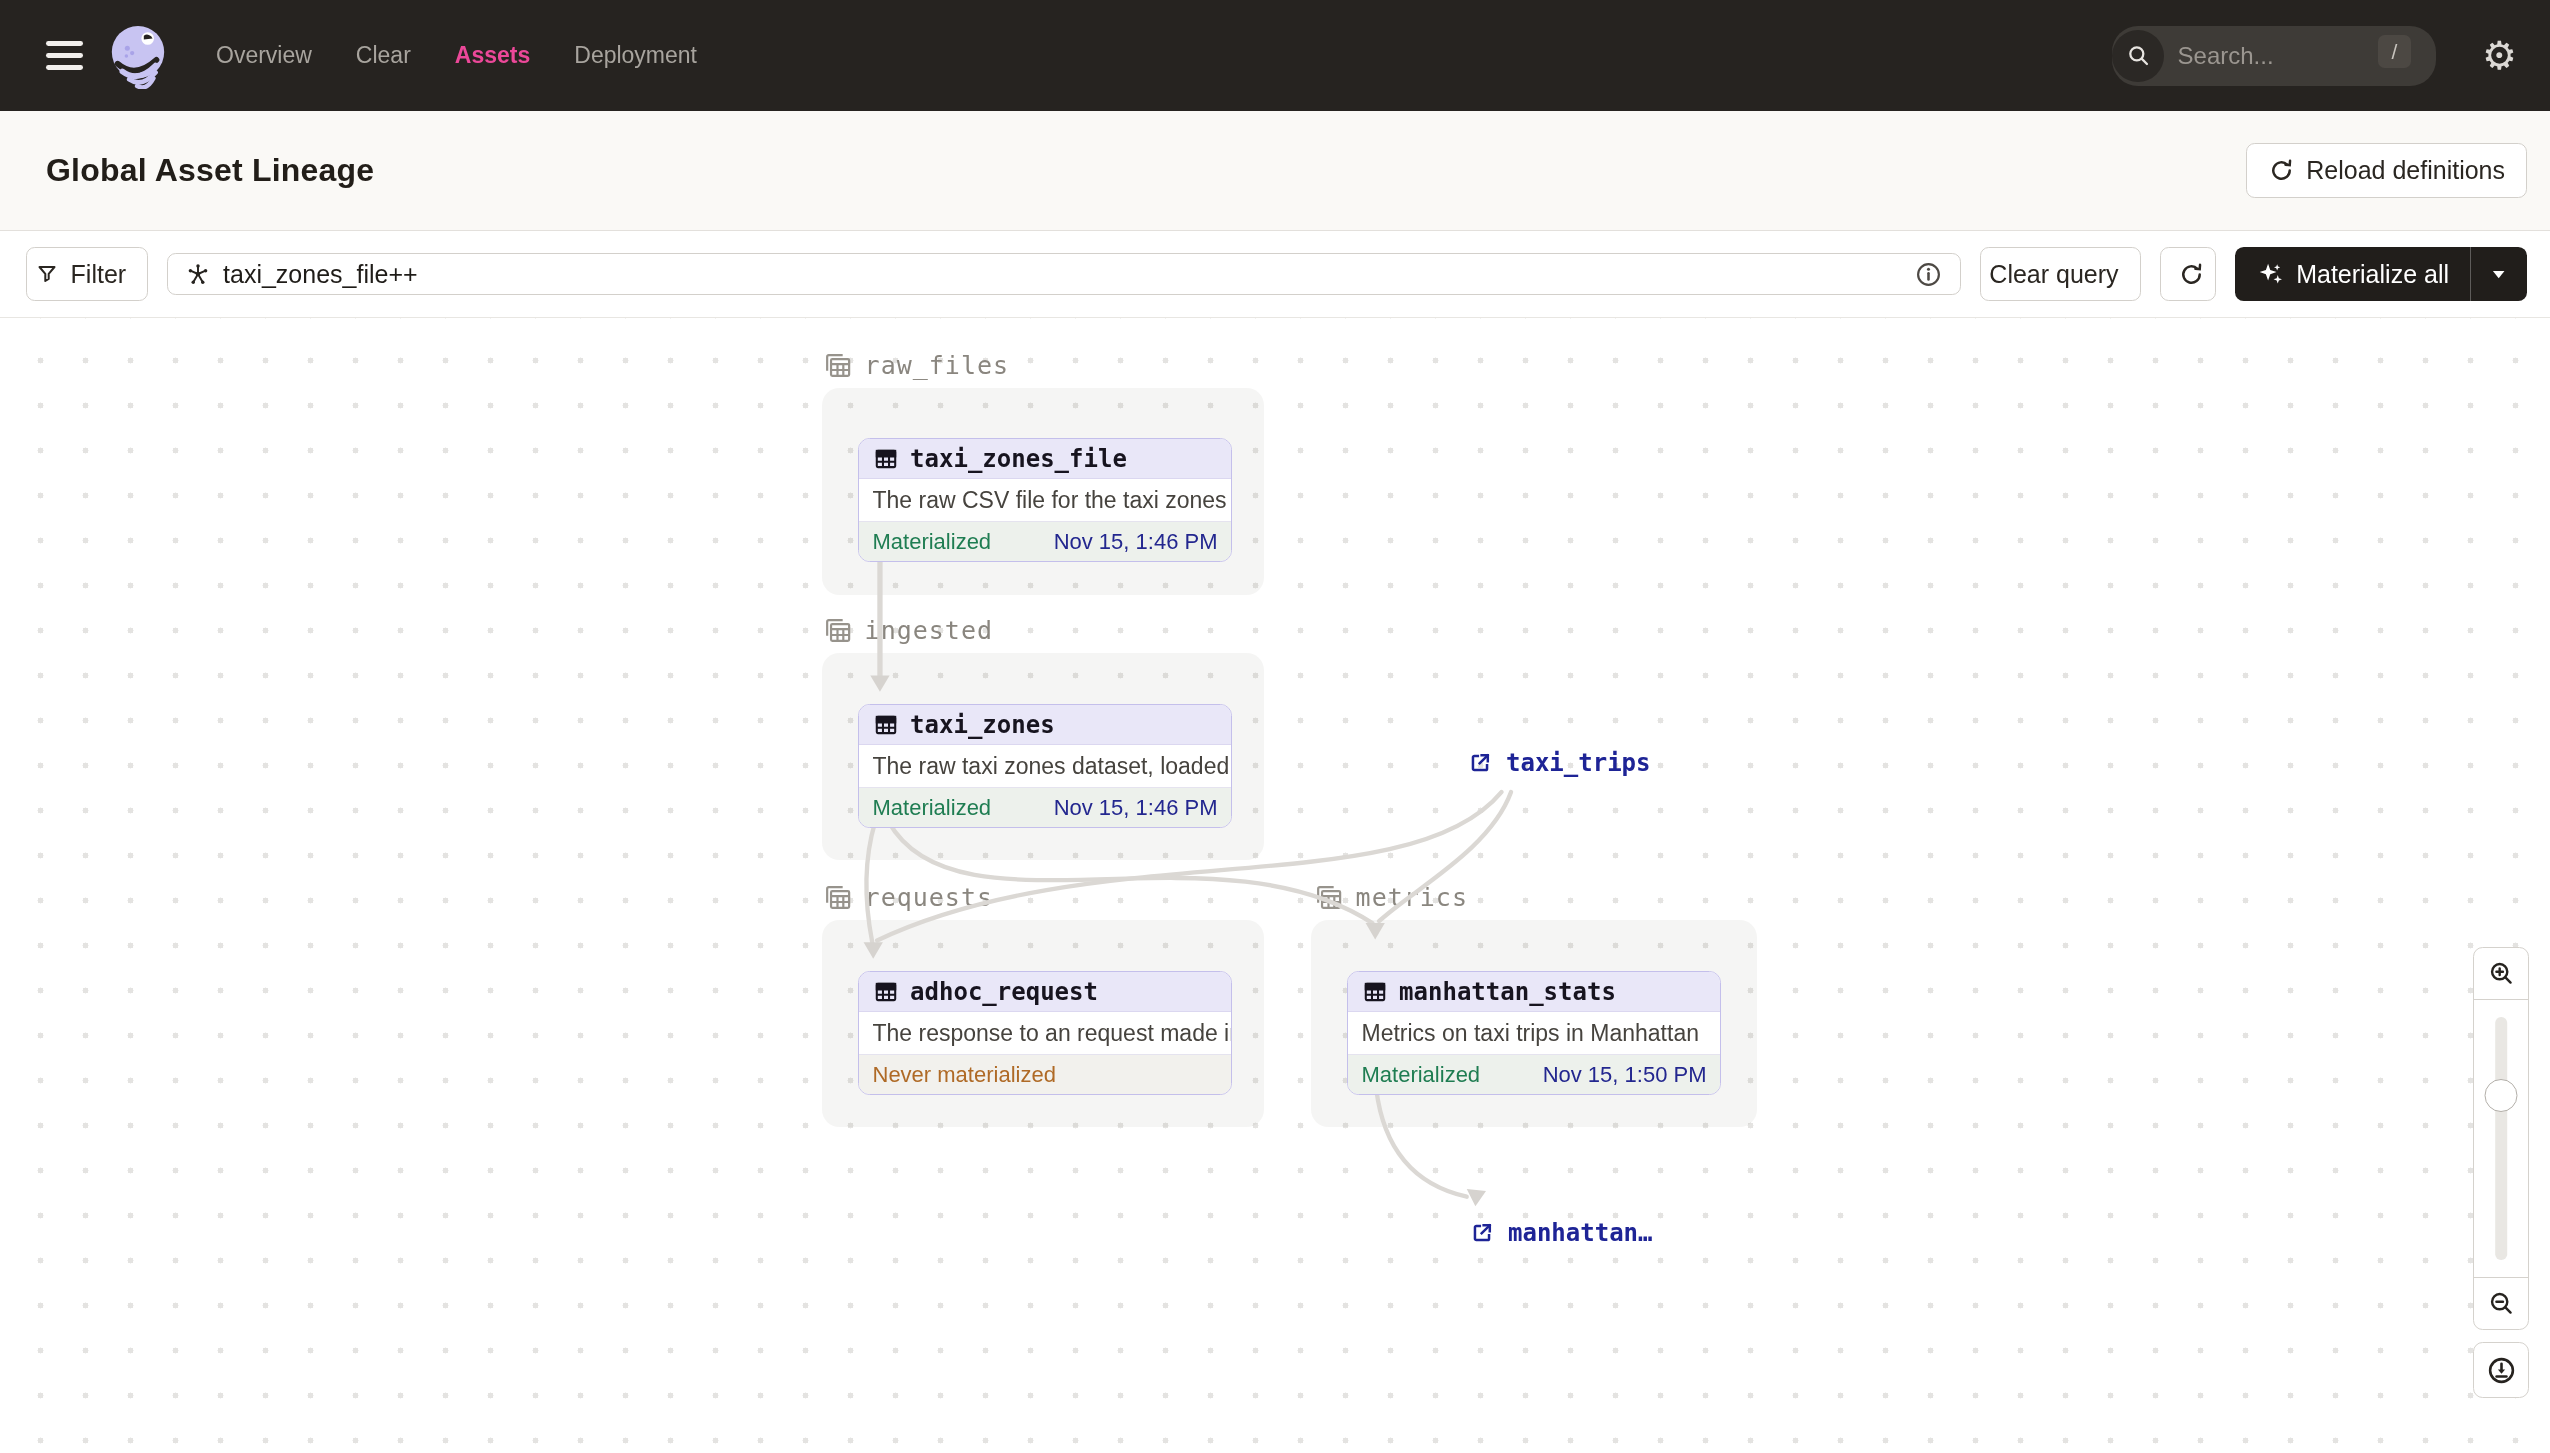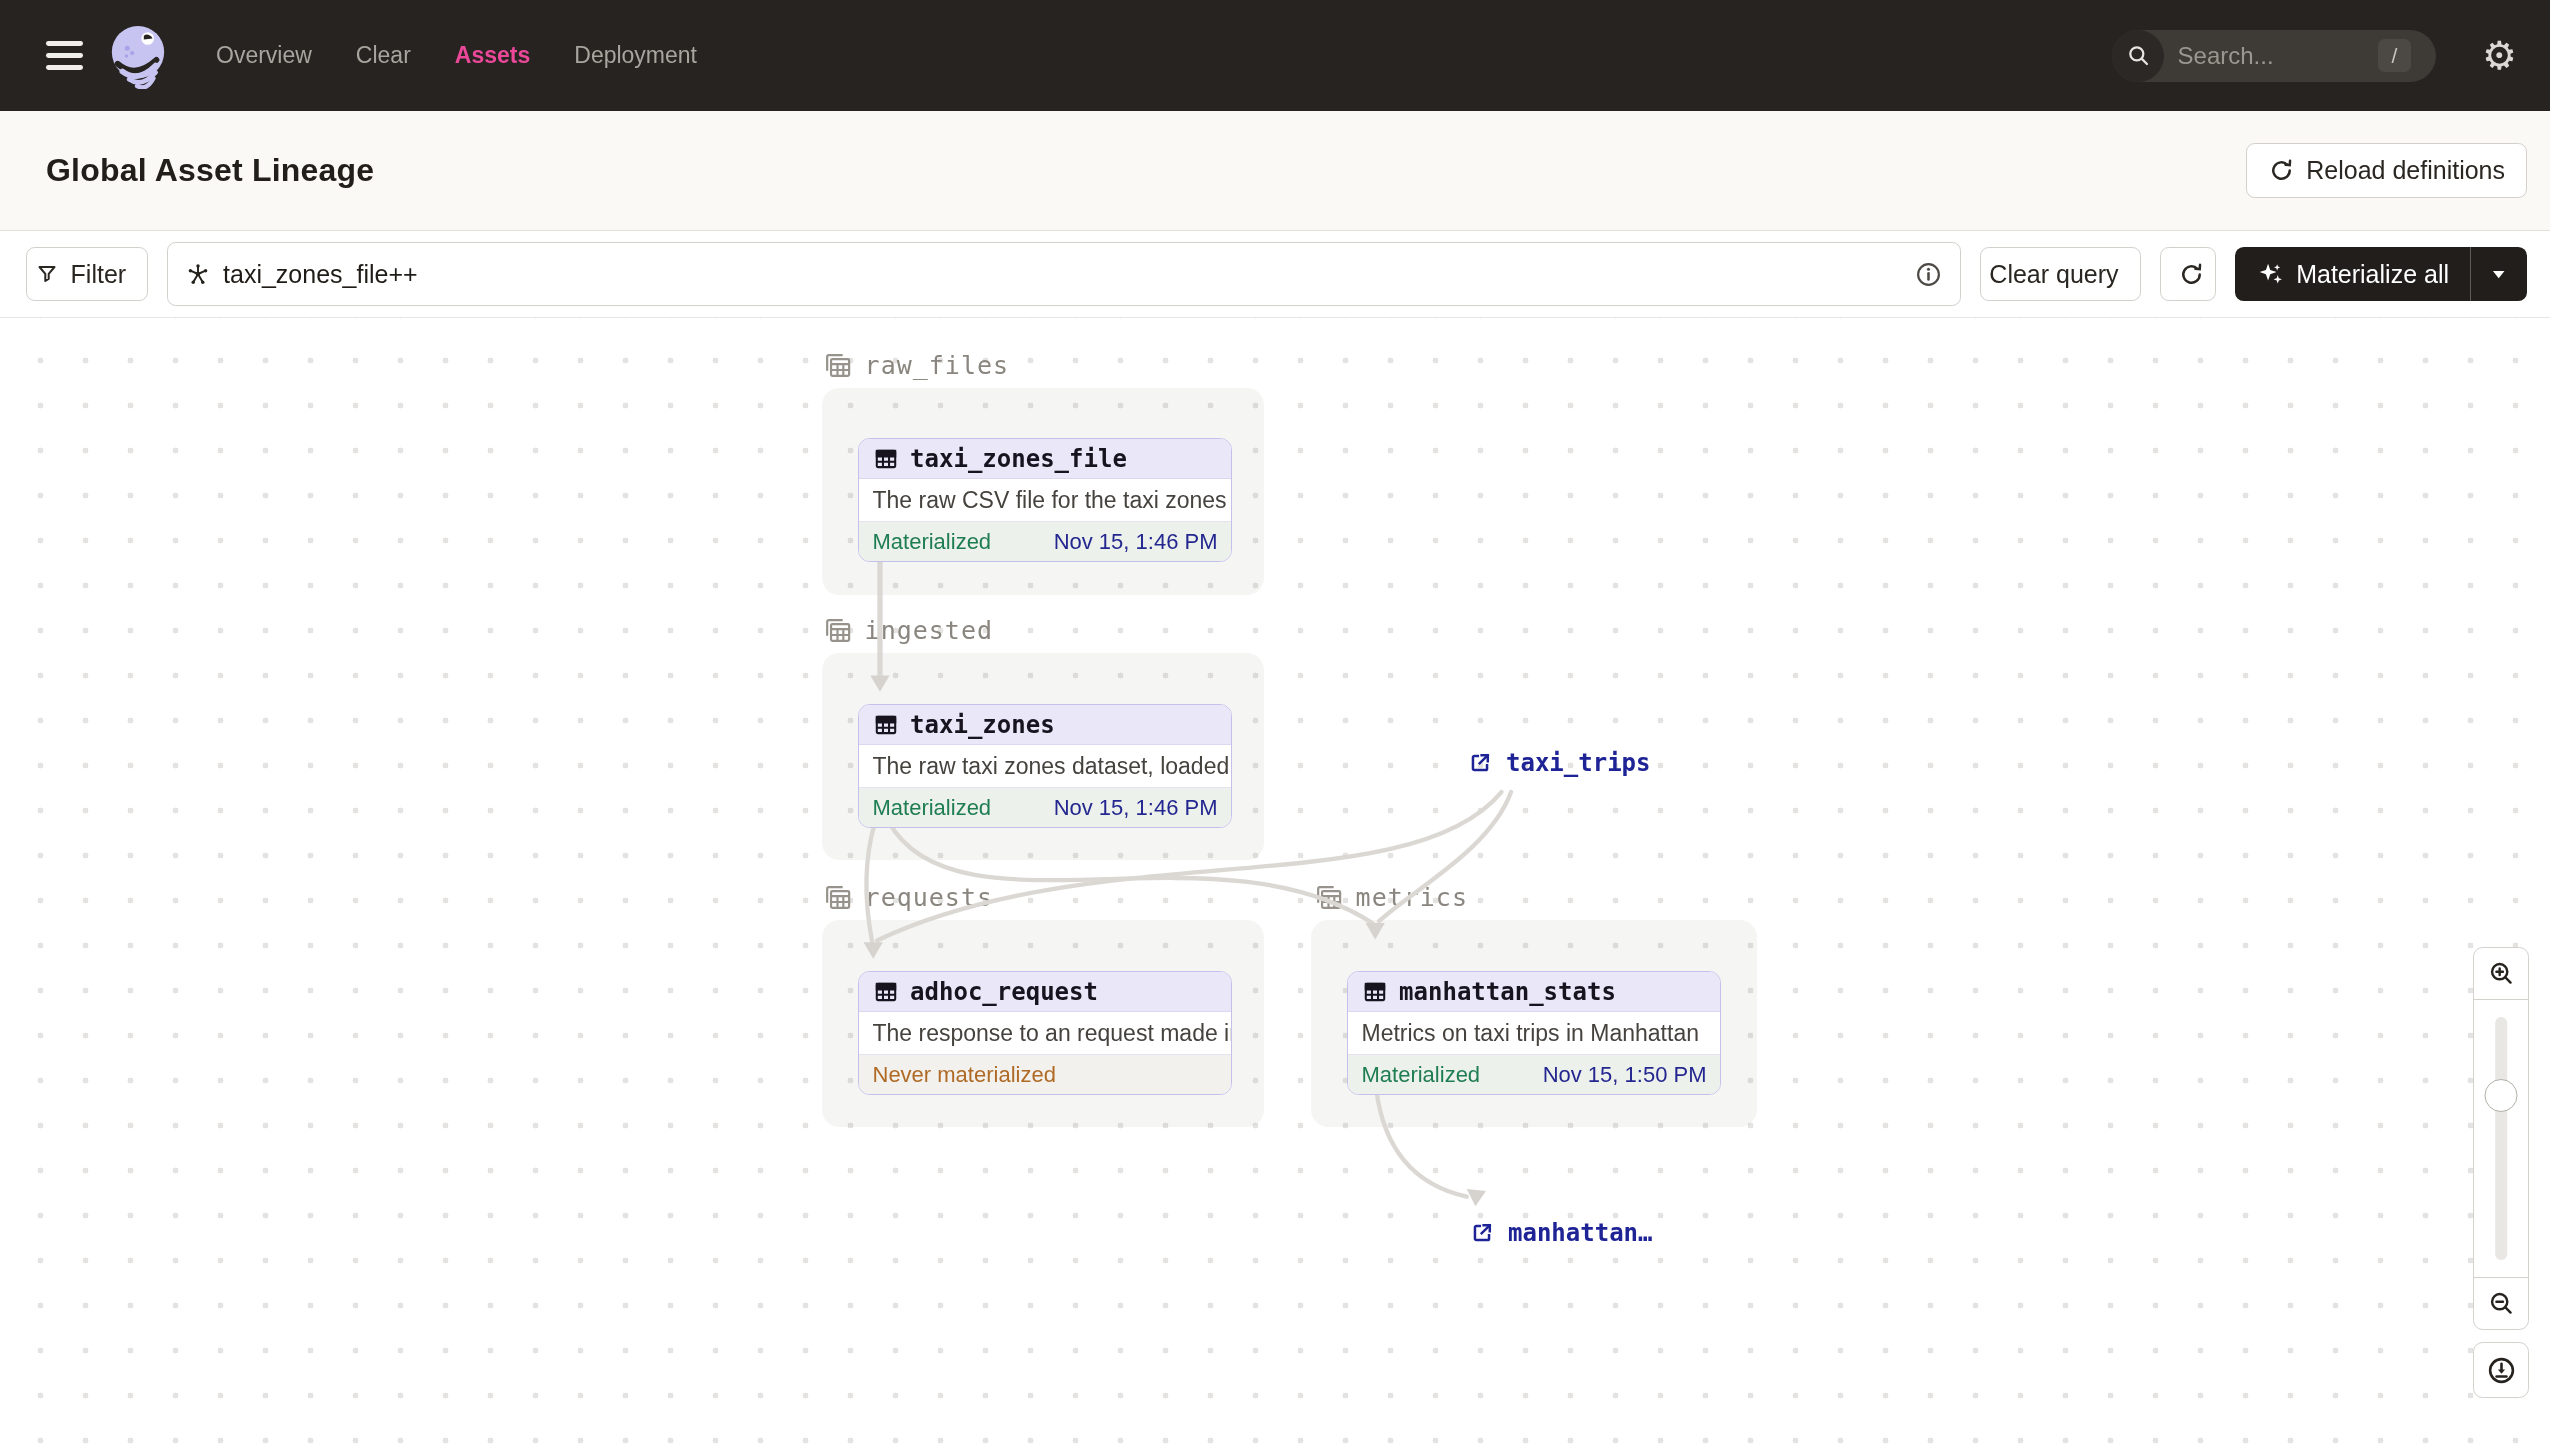--- a/index.html
+++ b/index.html
@@ -8,37 +8,37 @@
 
   
   .topbar { height:111px; background:#262320; display:flex; align-items:center; padding:0 33px 0 46px; }
   .hamburger { width:37px; height:29px; display:flex; flex-direction:column; justify-content:space-between; cursor:pointer; }
   .hamburger span { display:block; height:4.8px; border-radius:2.4px; background:#f1efec; }
   .logo { margin-left:23px; width:64px; height:66px; }
   .nav { display:flex; gap:44px; margin-left:46px; }
   .nav-item { font-size:23px; color:#a8a49e; cursor:pointer; }
   .nav-item.active { color:#ec4899; font-weight:700; }
   .top-spacer { flex:1; }
-  .search-pill { width:324px; height:52px; border-radius:26px; background:#3e3b37; display:flex; align-items:center; position:relative; }
+  .search-pill { width:324px; height:60px; border-radius:26px; background:#3e3b37; display:flex; align-items:center; position:relative; }
   .search-circle { width:52px; height:52px; border-radius:50%; background:#2b2825; display:flex; align-items:center; justify-content:center; flex:0 0 auto; }
   .search-input { background:transparent; border:none; outline:none; color:#9b9690; font-size:24px; margin-left:13.5px; width:173px; font-family:"Liberation Sans",sans-serif; }
   .search-input::placeholder { color:#9b9690; }
   .slash-badge { position:absolute; right:25px; top:9.6px; width:33px; height:33px; border-radius:6.7px; background:#4c4843; color:#c8c4be; font-size:21px; display:flex; align-items:center; justify-content:center; }
   .gear { margin-left:46px; font-family:"DejaVu Sans",sans-serif; font-size:39px; color:#dcd9d5; line-height:1; cursor:pointer; }
 
   
   .titlebar { height:120px; background:#faf9f6; border-bottom:1px solid #e3e0dc; display:flex; align-items:center; padding:0 23px 0 46px; }
   .page-title { font-size:32px; font-weight:700; color:#221e19; letter-spacing:0.2px; }
   .title-spacer { flex:1; }
   .btn { display:flex; align-items:center; gap:11.6px; background:#fff; border:1px solid #d3d0cb; border-radius:8.7px; height:55px; padding:0 21px; font-size:25px; color:#2a2621; cursor:pointer; }
 
   
   .toolbar { height:87px; background:#fff; border-bottom:1px solid #e8e6e2; display:flex; align-items:center; padding:0 23px 0 26px; gap:19px; }
   .toolbar .btn { height:54px;padding-left:8px; }
-  .querybox { flex:1; height:64px; border:1px solid #d3d0cb; border-radius:8.7px; display:flex; align-items:center; padding:0 17.3px; gap:11.6px; background:#fff; }
+  .querybox { flex:1; height:42px; border:1px solid #d3d0cb; border-radius:8.7px; display:flex; align-items:center; padding:0 17.3px; gap:11.6px; background:#fff; }
   .query-input { flex:1; border:none; outline:none; font-size:25px; color:#1f1c18; font-family:"Liberation Sans",sans-serif; }
   .icon-btn { width:56px; justify-content:center; padding:0; }
   .split-btn { display:flex; align-items:stretch; background:#211e1b; border-radius:8.7px; height:54px; color:#fff; cursor:pointer; overflow:hidden; }
   .split-main { display:flex; align-items:center; gap:11.6px; padding:0 21px; font-size:25px; }
   .split-divider { width:1px; background:rgba(255,255,255,.28); margin:0; }
   .split-caret { width:56px; display:flex; align-items:center; justify-content:center; }
 
   
   .canvas { position:relative; height:1135px; background:#fff;
             background-image:radial-gradient(circle,#e4e3e1 2.9px,transparent 3.1px);

